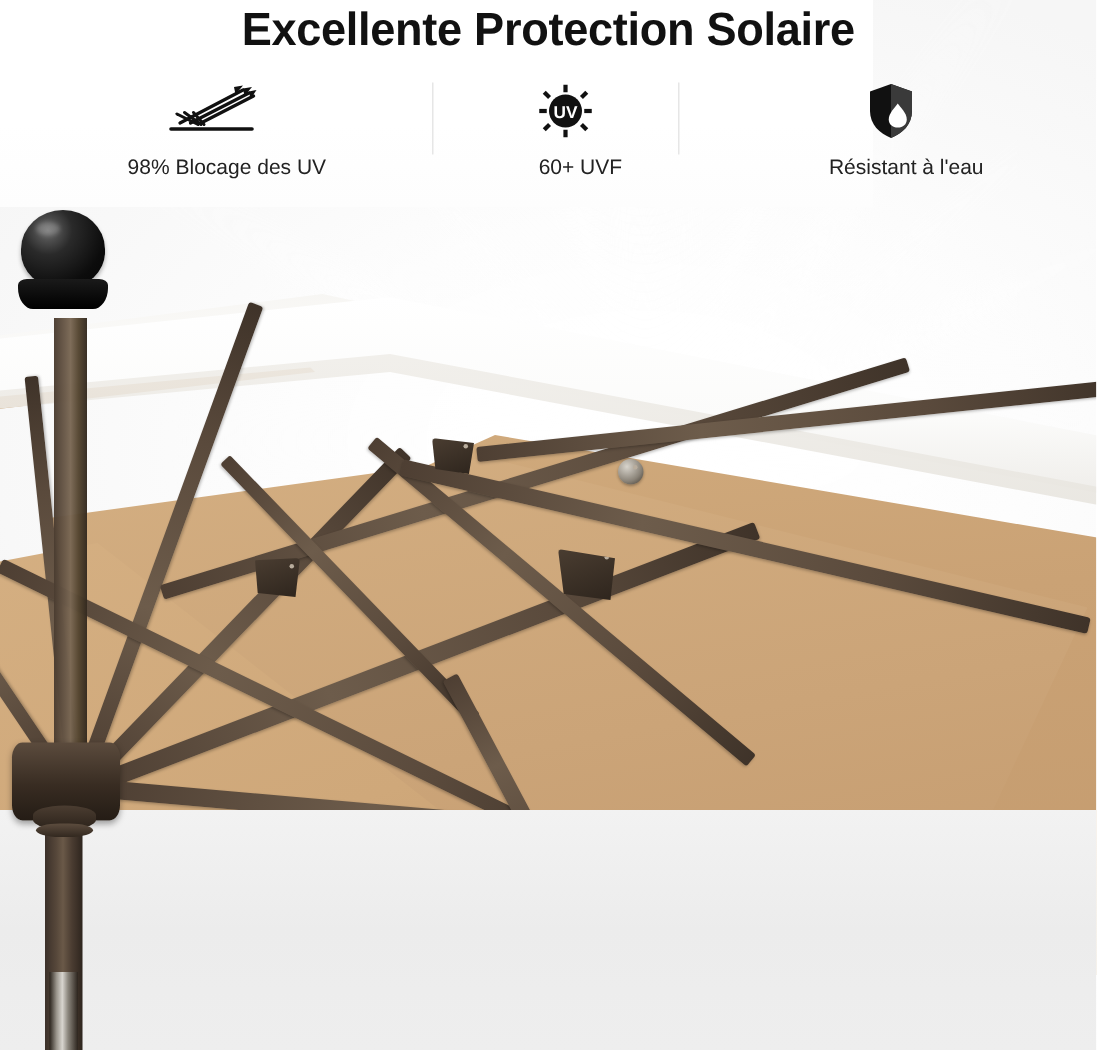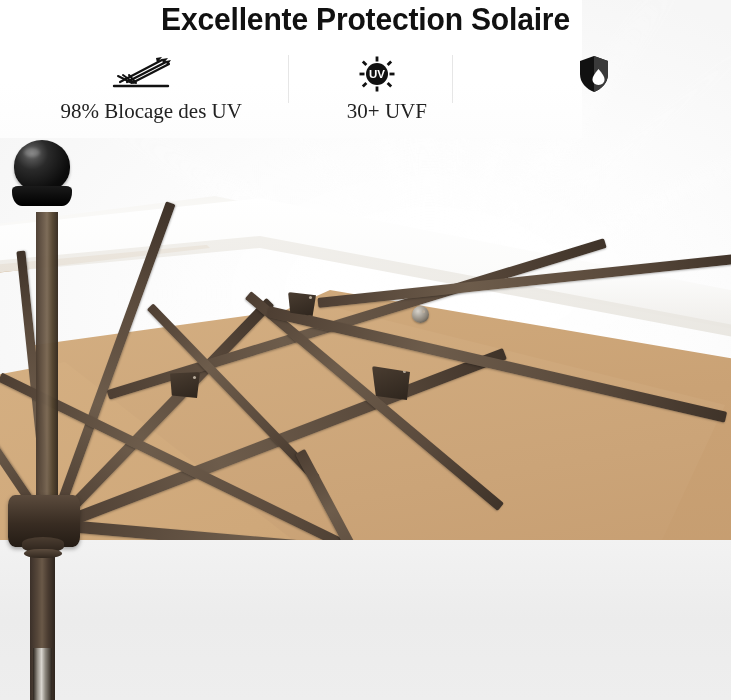--- a/index.html
+++ b/index.html
@@ -72,25 +72,25 @@
   .feature-icon {
     height: 40px;
     display: flex;
     align-items: center;
     justify-content: center;
     margin-top: 2px;
   }
 
   .feature-label {
     margin-top: 7px;
-    font-size: 21px;
+    font-size: 14px;
     line-height: 20px;
     color: #222222;
     white-space: nowrap;
-    font-family: Liberation Serif, serif;
+    font-family: Liberation Sans, sans-serif;
     margin-left: 20px;
   }
 
   .divider {
     position: absolute;
     top: 55px;
     width: 1px;
     height: 48px;
     background: #e6e6e6;
     z-index: 41;
@@ -436,30 +436,31 @@
               <rect x="30.5" y="16.6" width="5" height="2.8"></rect>
               <rect x="4.2" y="4.8" width="2.8" height="5" transform="rotate(-45 5.6 7.3)"></rect>
               <rect x="29" y="4.8" width="2.8" height="5" transform="rotate(45 30.4 7.3)"></rect>
               <rect x="4.2" y="26.2" width="2.8" height="5" transform="rotate(45 5.6 28.7)"></rect>
               <rect x="29" y="26.2" width="2.8" height="5" transform="rotate(-45 30.4 28.7)"></rect>
             </g>
             <circle cx="18" cy="18" r="11" fill="#111111"></circle>
             <text x="18" y="22.4" text-anchor="middle" font-family="Liberation Sans, sans-serif" font-size="11.5" font-weight="700" fill="#ffffff">UV</text>
           </svg>
         </div>
-        <div class="feature-label">30+ UVF</div>
+        <div class="feature-label">60+ UVF</div>
       </div>
 
       <div class="feature feature-3">
         <div class="feature-icon">
           <svg width="32" height="38" viewBox="0 0 32 38" aria-hidden="true">
             <path d="M16 1 L30 6 V19 C30 28 23.5 34 16 37 C8.5 34 2 28 2 19 V6 Z" fill="#111111"></path>
             <path d="M16 1 L30 6 V19 C30 28 23.5 34 16 37 Z" fill="#3a3a3a"></path>
             <path d="M20.5 14 C24.5 19 26.5 21.5 26.5 24.6 C26.5 27.8 24 30 20.5 30
                      C17 30 14.5 27.8 14.5 24.6 C14.5 21.5 16.5 19 20.5 14 Z" fill="#ffffff"></path>
           </svg>
         </div>
+        <div class="feature-label">Résistant à l'eau</div>
       </div>
 
     </div>
   </div>
 
 </div>
 
 </body></html>

